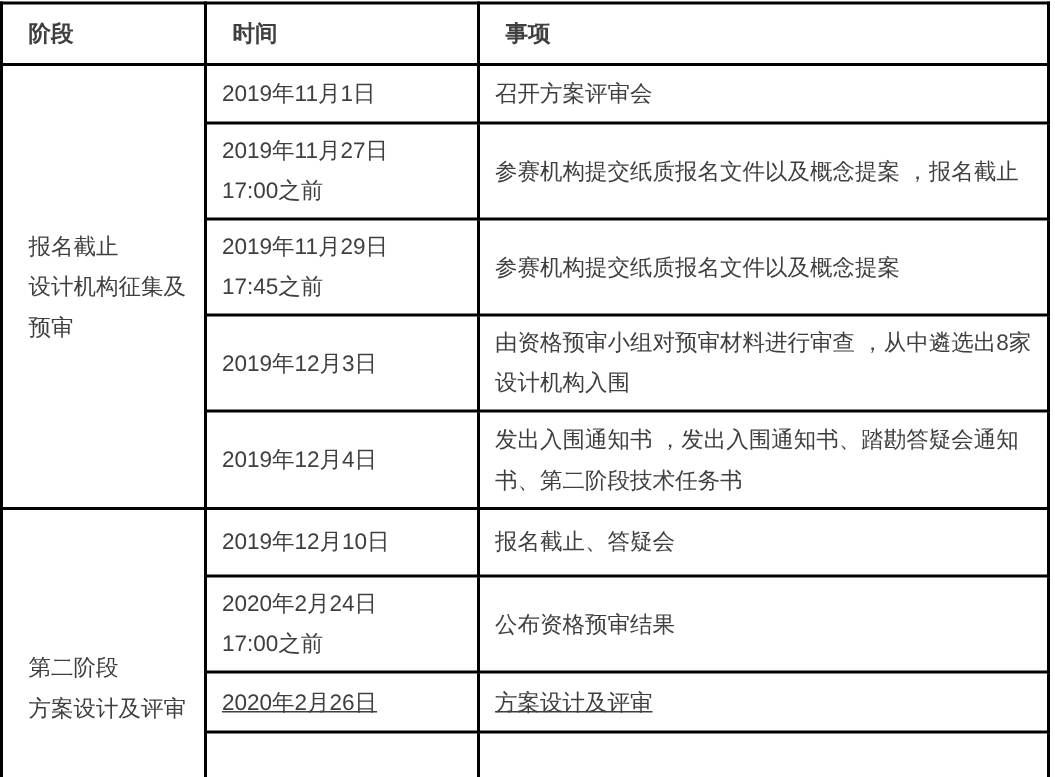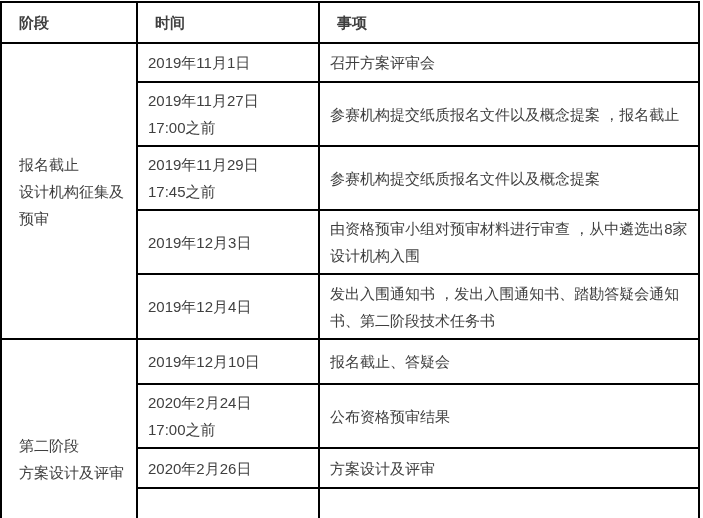--- a/index.html
+++ b/index.html
@@ -33,21 +33,21 @@
   th { font-weight: bold; padding-left: 17px; }
   th.phase-col, td.phase-cell { padding-left: 17px; }
   tr.r-hdr { height: 41px; }
   tr.r1 { height: 39px; }
   tr.r2 { height: 64px; padding-left: 14px; }
   tr.r3 { height: 64px; }
   tr.r4 { height: 56px; }
   tr.r5 { height: 65px; }
   tr.r6 { height: 45px; }
   tr.r7 { height: 62px; }
-  tr.r8 { height: 40px; }
+  tr.r8 { height: 40px; text-decoration: underline; }
   tr.r9 { height: 90px; }
 </style>
 </head>
 <body>
 
 <table class="schedule">
   <colgroup>
     <col class="c-phase">
     <col class="c-time">
     <col class="c-item">

